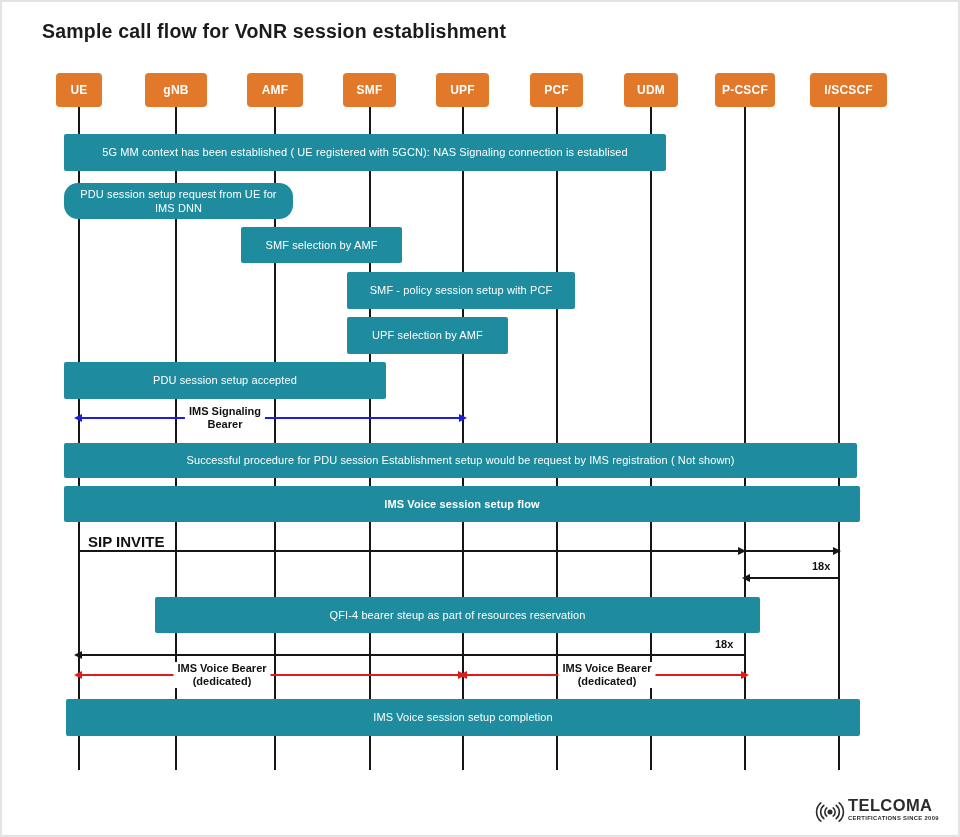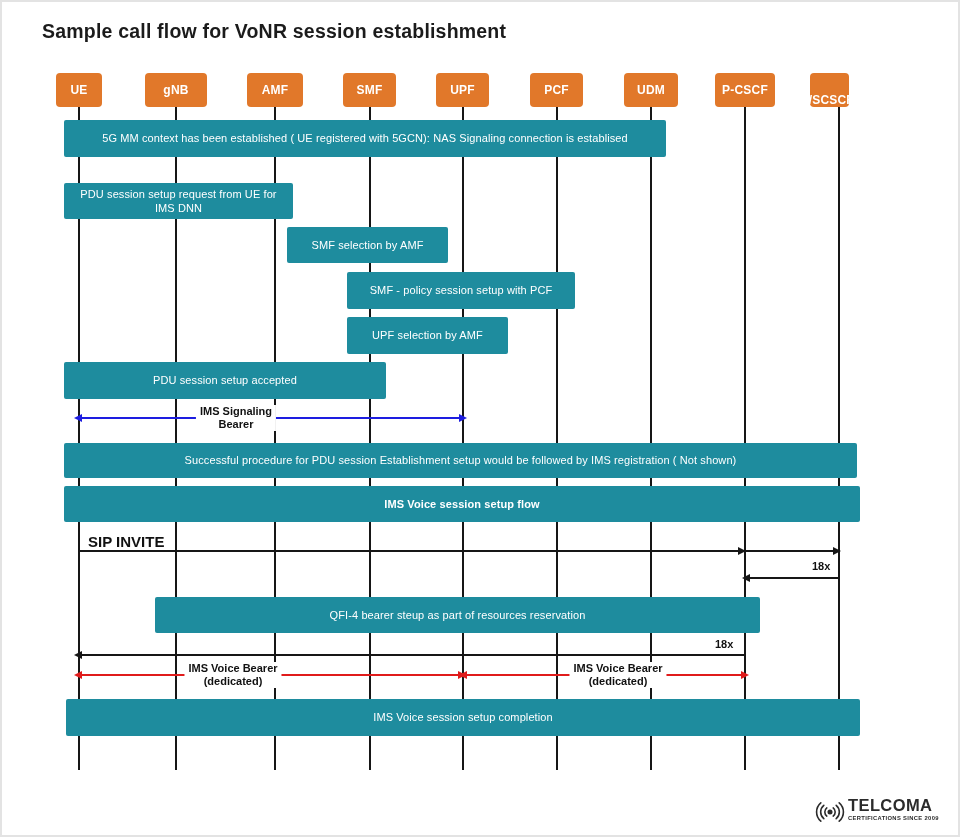--- a/index.html
+++ b/index.html
@@ -33,21 +33,20 @@
     content:"";position:absolute;left:-7px;top:-3px;width:0;height:0;
     border-right:8px solid;border-top:4px solid transparent;border-bottom:4px solid transparent;
   }
   .flow-label{
     position:absolute;color:#111111;font-size:11px;font-weight:600;white-space:nowrap;
   }
   .bearer-label{
     position:absolute;transform:translateX(-50%);text-align:center;color:#111111;
     font-size:11px;font-weight:600;line-height:1.18;background:#ffffff;padding:0 4px;
     white-space:nowrap;
-    margin-left:11px;
   }
   .logo{position:absolute;left:815px;top:797px;display:flex;gap:3px;color:#2b2b2b;}
   .logo-name{font-size:16.5px;font-weight:800;letter-spacing:.4px;line-height:1;}
   .logo-tagline{font-size:5.8px;font-weight:600;letter-spacing:.35px;margin-top:1px;}
 </style>
 </head>
 <body>
 
 <div class="canvas">
 
@@ -80,44 +79,44 @@
     </div>
   <div class="entity" style="left:530px;width:53px;">
       <span>PCF</span>
     </div>
   <div class="entity" style="left:624px;width:54px;">
       <span>UDM</span>
     </div>
   <div class="entity" style="left:715px;width:60px;">
       <span>P-CSCF</span>
     </div>
-  <div class="entity" style="left:810px;width:39px;align-items:flex-end;">
+  <div class="entity" style="left:810px;width:77px;">
       <span>I/SCSCF</span>
     </div>
 
-  <div class="step" style="left:64px;top:120px;width:602px;height:37px;">
+  <div class="step" style="left:64px;top:134px;width:602px;height:37px;">
       <span>5G MM context has been established ( UE registered with 5GCN): NAS Signaling connection is establised</span>
     </div>
-  <div class="step" style="left:64px;top:183px;width:229px;height:36px;">
+  <div class="step" style="left:64px;top:183px;width:229px;height:36px;border-radius:14px;">
       <span>PDU session setup request from UE for IMS DNN</span>
     </div>
-  <div class="step" style="left:241px;top:227px;width:161px;height:36px;margin-left:46px;">
+  <div class="step" style="left:241px;top:227px;width:161px;height:36px;">
       <span>SMF selection by AMF</span>
     </div>
   <div class="step" style="left:347px;top:272px;width:228px;height:37px;">
       <span>SMF - policy session setup with PCF</span>
     </div>
   <div class="step" style="left:347px;top:317px;width:161px;height:37px;">
       <span>UPF selection by AMF</span>
     </div>
   <div class="step" style="left:64px;top:362px;width:322px;height:37px;">
       <span>PDU session setup accepted</span>
     </div>
   <div class="step" style="left:64px;top:443px;width:793px;height:35px;">
-      <span>Successful procedure for PDU session Establishment setup would be followed by IMS registration ( Not shown)</span>
+      <span>Successful procedure for PDU session Establishment setup would be request by IMS registration ( Not shown)</span>
     </div>
   <div class="step" style="left:64px;top:486px;width:796px;height:36px;font-weight:bold;">
       <span>IMS Voice session setup flow</span>
     </div>
   <div class="step" style="left:155px;top:597px;width:605px;height:36px;">
       <span>QFI-4 bearer steup as part of resources reservation</span>
     </div>
   <div class="step" style="left:66px;top:699px;width:794px;height:37px;">
       <span>IMS Voice session setup completion</span>
     </div>

